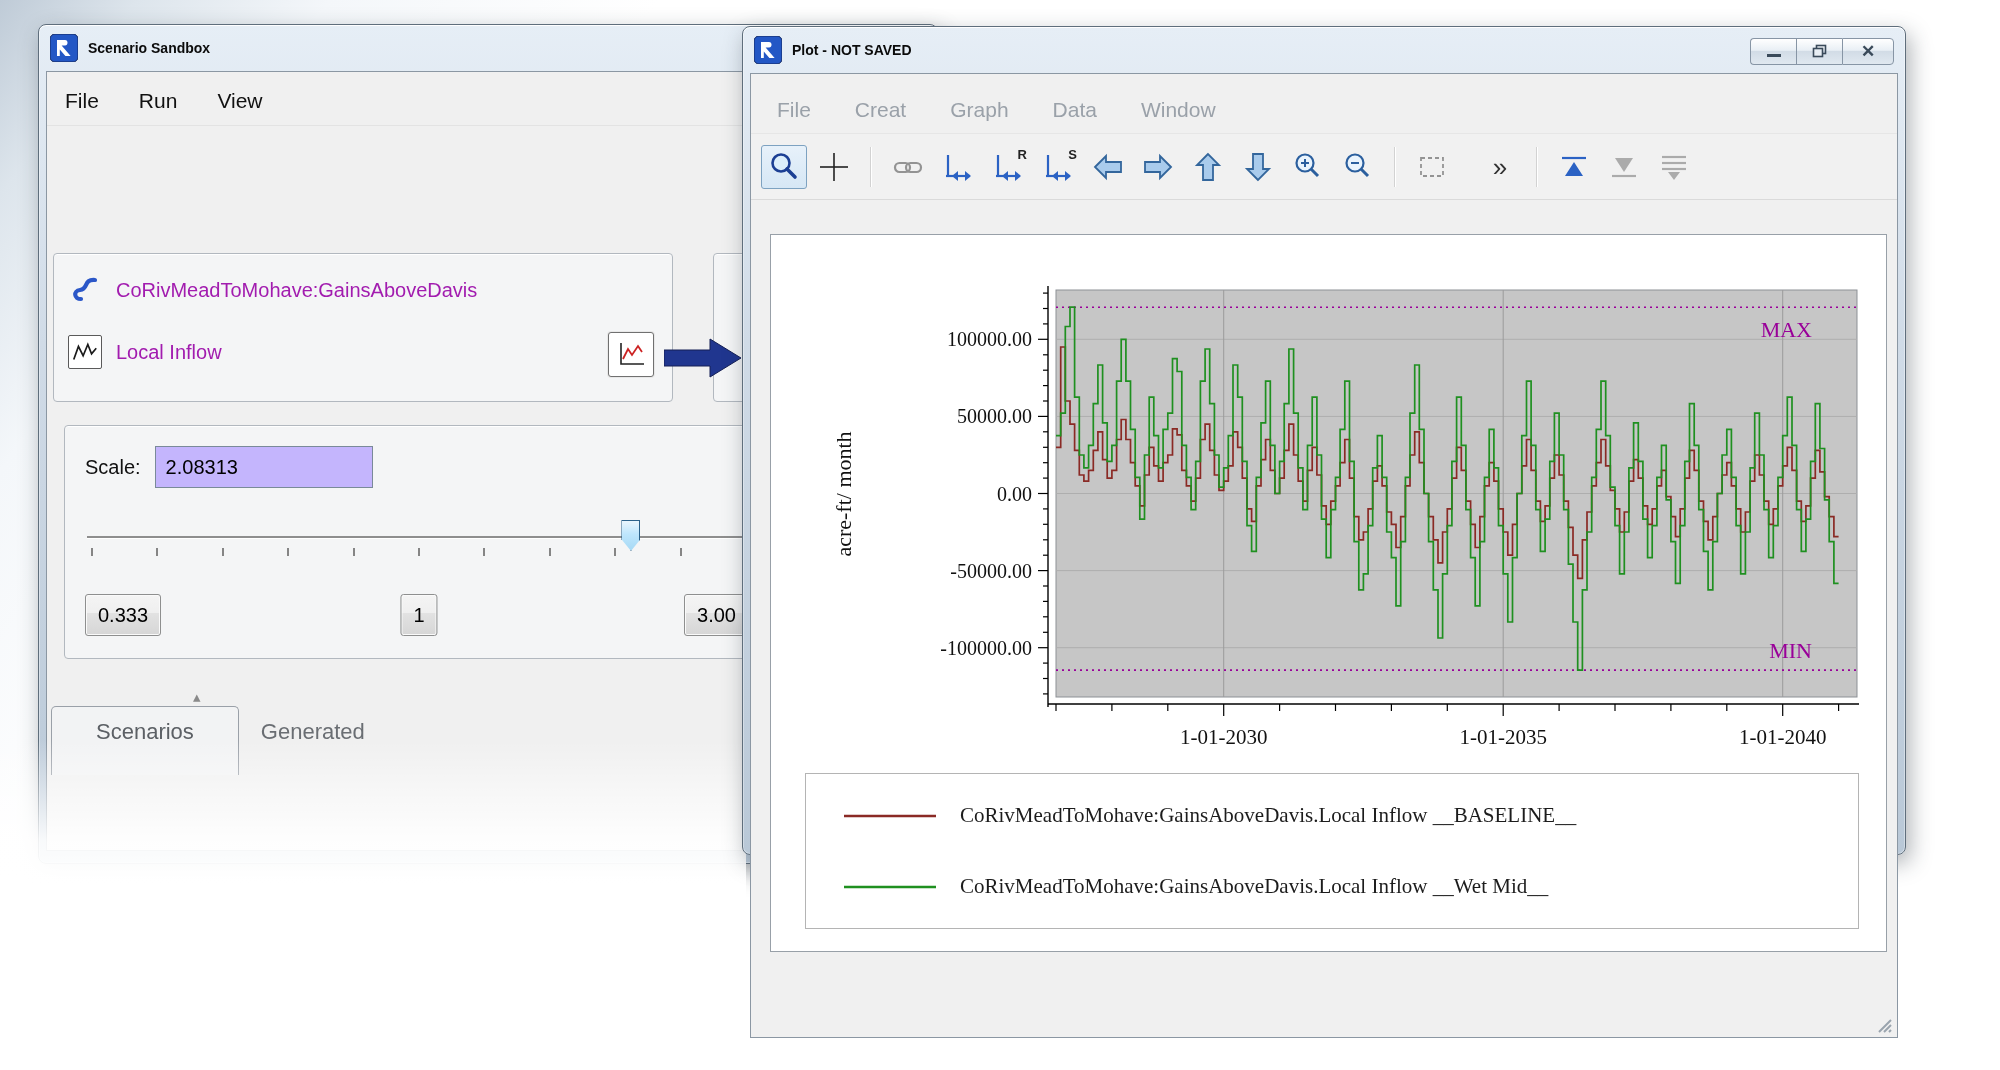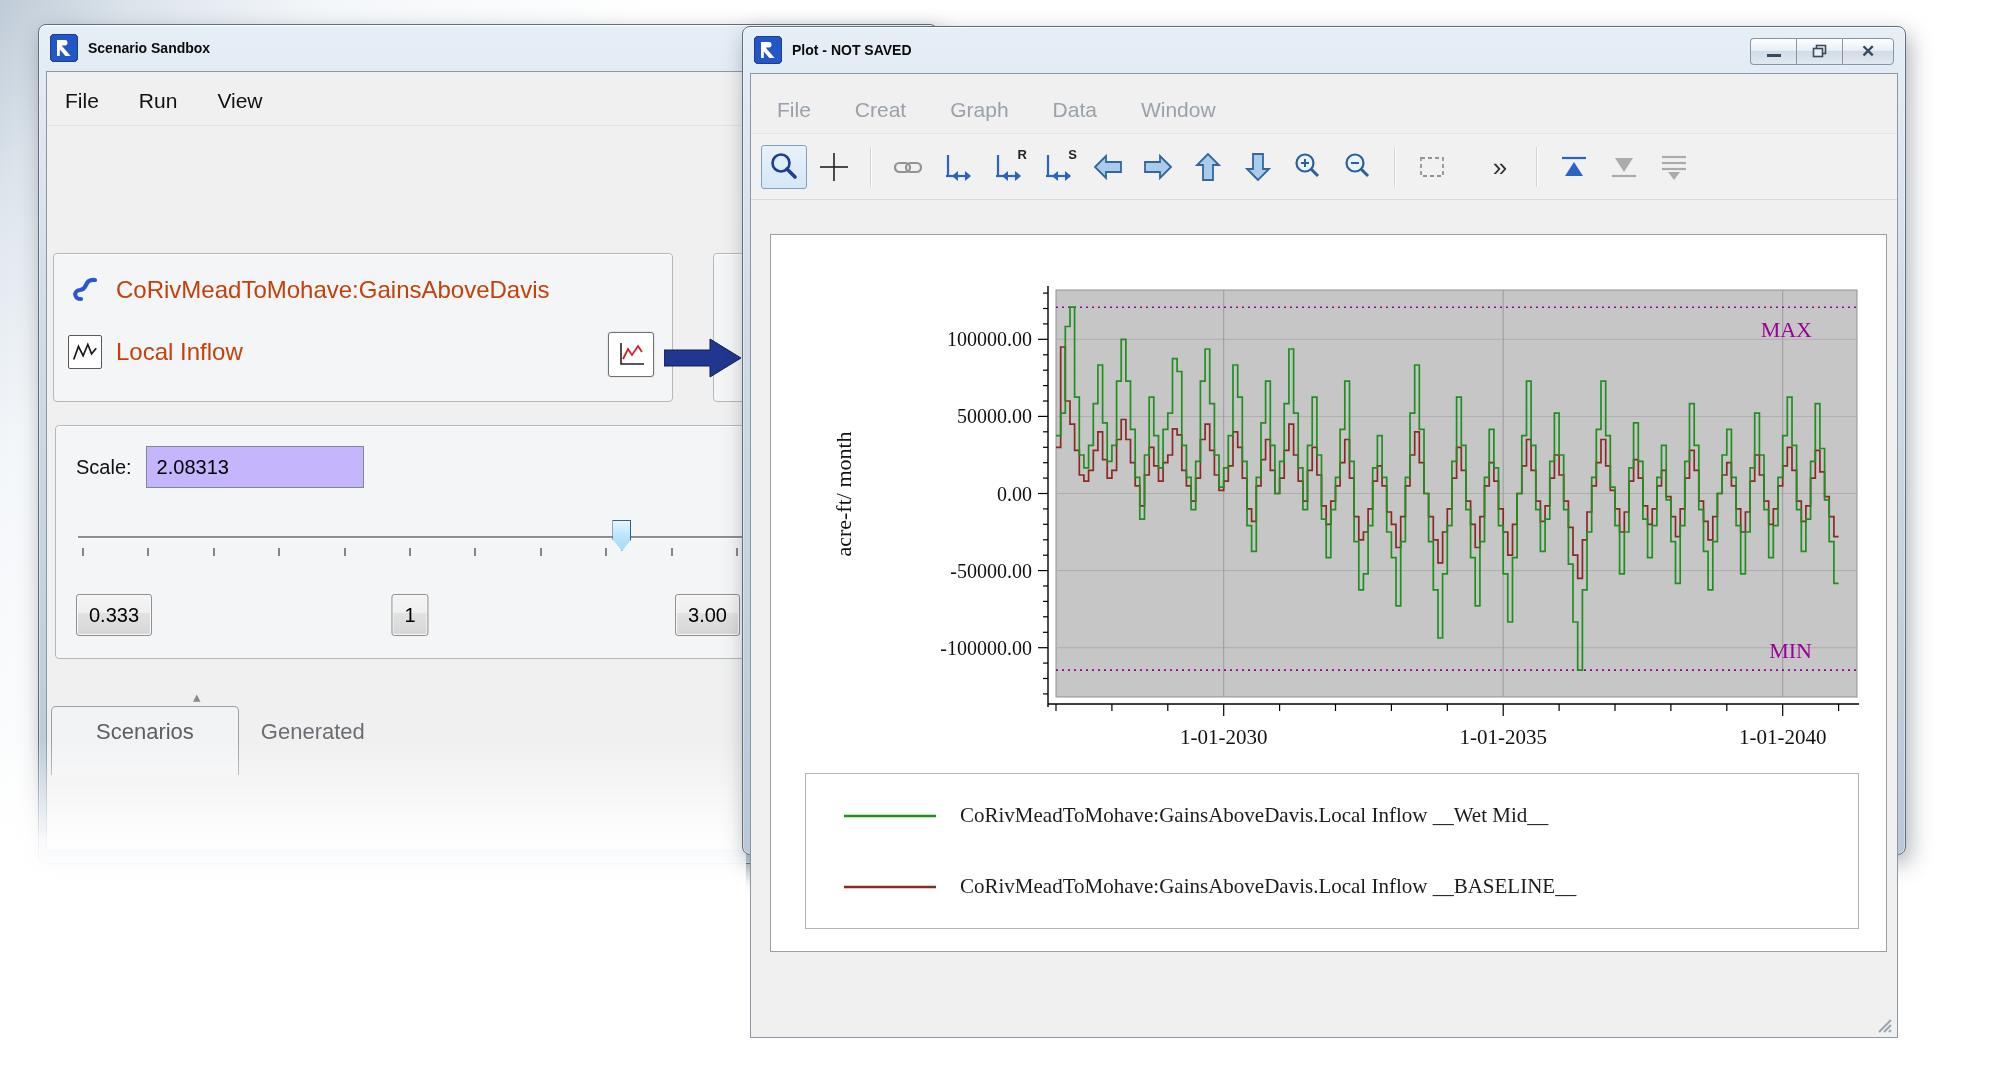--- a/index.html
+++ b/index.html
@@ -51,27 +51,27 @@
   .create-btn{width:124px;text-align:left;}
   .groupbox{position:absolute;border:1px solid #b2b8bf;border-radius:4px;background:#f4f5f6;
     box-shadow:inset 0 1px 0 #fff;}
   .gb-slots{left:6px;top:181px;width:620px;height:149px;}
   .gb-sliver{left:666px;width:90px;background:#f4f5f6;}
   .gb-sliver1{top:181px;height:149px;}
   .gb-sliver2{top:353px;height:234px;}
   .slot-row{position:absolute;left:14px;display:flex;align-items:center;gap:14px;height:44px;}
   .slot-row1{top:14px;}
   .slot-row2{top:76px;}
-  .slot-label{font-size:24px;color:#c2410c;white-space:nowrap;}
+  .slot-label{font-size:20px;color:#a21caf;white-space:nowrap;}
   .slot-ico{width:34px;height:34px;display:flex;align-items:center;justify-content:center;}
   .series-ico{border:1px solid #5a5a5a;background:#fff;border-radius:2px;}
   .mini-plot-btn{position:absolute;right:18px;top:78px;width:46px;height:45px;border:1px solid #707070;border-radius:3px;
     background:#fff;display:flex;align-items:center;justify-content:center;
     box-shadow:0 0 0 1px #e8e8e8;}
-  .gb-scale{left:8px;top:353px;width:710px;height:234px;}
+  .gb-scale{left:17px;top:353px;width:710px;height:234px;}
   .scale-row{position:absolute;left:20px;top:20px;display:flex;align-items:center;gap:14px;}
   .scale-label{font-size:20px;color:#111;}
   .text-input{width:218px;height:42px;border:1px solid #7a8a99;background:#c4b5fd;font-size:20px;
     padding:0 10px;font-family:"Liberation Sans",sans-serif;color:#000;}
   .slider-zone{position:absolute;left:22px;right:22px;top:92px;height:52px;}
   .slider-track{position:absolute;left:0;right:0;top:18px;height:2px;background:#8e8e8e;box-shadow:0 1px 0 #fff;}
   .slider-ticks{position:absolute;left:4px;right:4px;top:30px;display:flex;justify-content:space-between;}
   .slider-ticks i{width:2px;height:8px;background:#858585;}
   .slider-handle{position:absolute;top:2px;width:19px;height:31px;margin-left:-10px;
     background:linear-gradient(#eaf6fd,#bee6fd 45%,#a7d9f5);border:1px solid #2c628b;
@@ -420,29 +420,29 @@
             <line x1="1011.7" y1="469" x2="1011.7" y2="481" stroke="#000" stroke-width="1.2"></line>
             <line x1="1067.6" y1="469" x2="1067.6" y2="476" stroke="#000" stroke-width="1.2"></line>
             <text x="452.7" y="509" text-anchor="middle" font-size="21" font-family="&quot;Liberation Serif&quot;, serif" fill="#111">1-01-2030</text>
             <text x="732.2" y="509" text-anchor="middle" font-size="21" font-family="&quot;Liberation Serif&quot;, serif" fill="#111">1-01-2035</text>
             <text x="1011.7" y="509" text-anchor="middle" font-size="21" font-family="&quot;Liberation Serif&quot;, serif" fill="#111">1-01-2040</text>
             <text transform="translate(80 259) rotate(-90)" text-anchor="middle" font-size="22" font-family="&quot;Liberation Serif&quot;, serif" fill="#111">acre-ft/ month</text>
           </svg>
         <div class="plot-legend">
           <div class="legend-row">
             <svg class="legend-swatch" width="92" height="6" viewBox="0 0 92 6">
+              <line x1="0" y1="3" x2="92" y2="3" stroke="#8a2a25" stroke-width="2.4"></line>
+            </svg>
+            <span class="legend-text">CoRivMeadToMohave:GainsAboveDavis.Local Inflow __BASELINE__</span>
+          </div>
+          <div class="legend-row">
+            <svg class="legend-swatch" width="92" height="6" viewBox="0 0 92 6">
               <line x1="0" y1="3" x2="92" y2="3" stroke="#1f9020" stroke-width="2.4"></line>
             </svg>
             <span class="legend-text">CoRivMeadToMohave:GainsAboveDavis.Local Inflow __Wet Mid__</span>
-          </div>
-          <div class="legend-row">
-            <svg class="legend-swatch" width="92" height="6" viewBox="0 0 92 6">
-              <line x1="0" y1="3" x2="92" y2="3" stroke="#8a2a25" stroke-width="2.4"></line>
-            </svg>
-            <span class="legend-text">CoRivMeadToMohave:GainsAboveDavis.Local Inflow __BASELINE__</span>
           </div>
         </div>
       </div>
 
       <svg class="grip" width="18" height="18">
         <path d="M16 4 L4 16 M16 9 L9 16 M16 14 L14 16" stroke="#9aa4ae" stroke-width="2" fill="none"></path>
       </svg>
     </div>
   </section>
 

